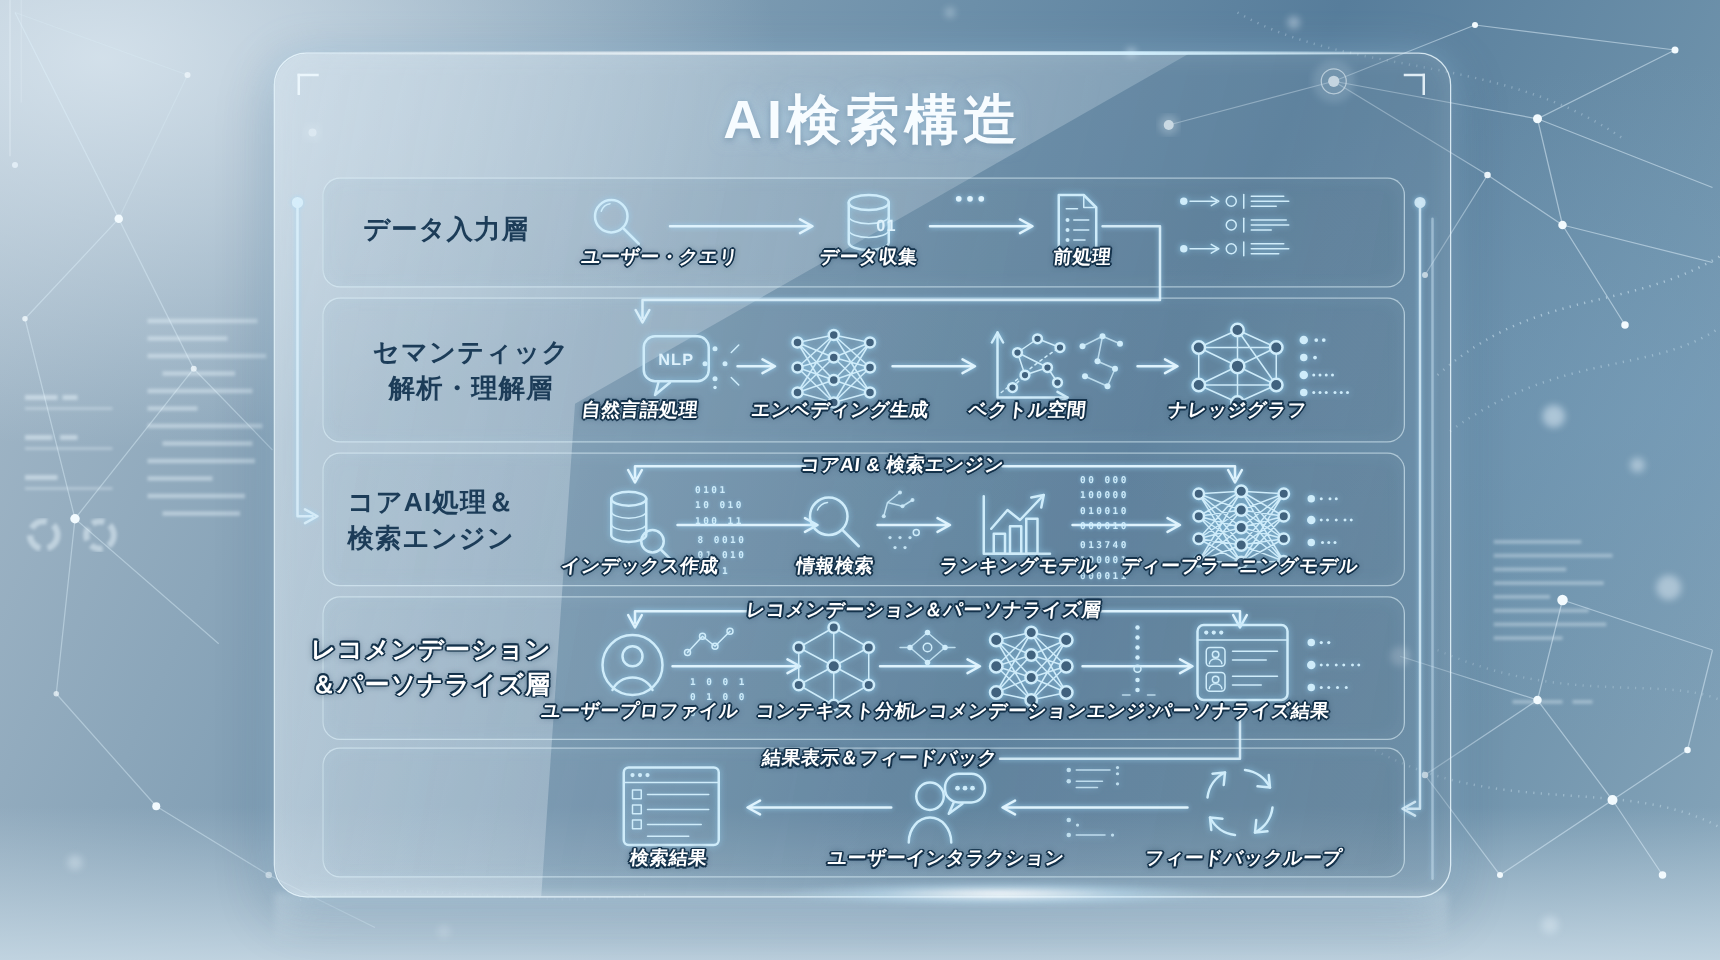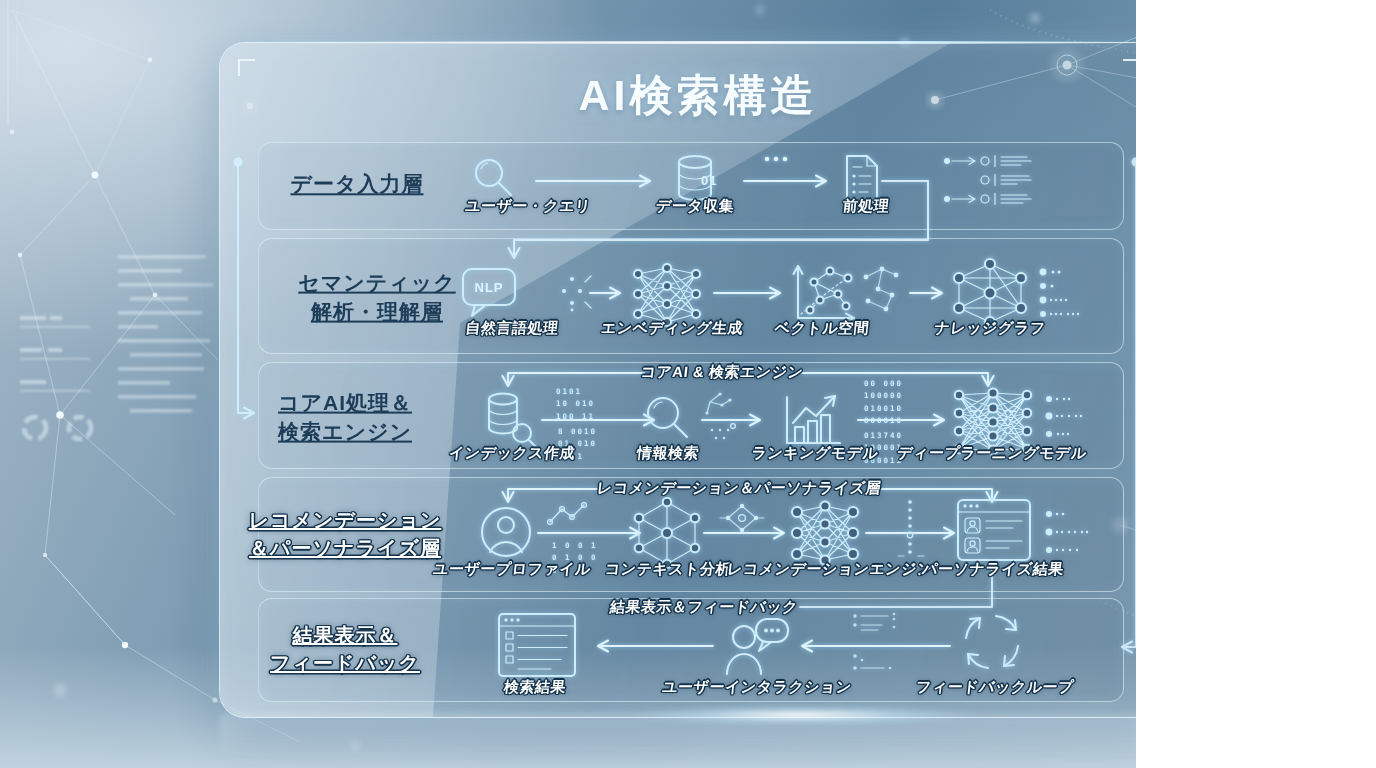--- a/index.html
+++ b/index.html
@@ -1,17 +1,17 @@
 <!DOCTYPE html>
 <html><head>
 <meta charset="utf-8">
 <style>
   html,body{margin:0;padding:0;}
   body{width:1376px;height:768px;overflow:hidden;font-family:"Liberation Sans","DejaVu Sans",sans-serif;}
-  .stage{position:relative;width:1136px;height:768px;overflow:hidden;
+  .stage{position:relative;width:1376px;height:768px;overflow:hidden;
     background:
       radial-gradient(900px 520px at 6% 6%, rgba(219,231,240,.85), rgba(219,231,240,0) 60%),
       radial-gradient(700px 420px at 98% 42%, rgba(120,160,190,.45), rgba(120,160,190,0) 65%),
       linear-gradient(to top, rgba(198,216,228,.9) 0%, rgba(198,216,228,0) 16%),
       linear-gradient(115deg,#a9bccb 0%,#8ba6ba 22%,#6c8fa9 45%,#577d9b 62%,#6e92ab 82%,#86a5ba 100%);
   }
   svg{display:block;}
   .bg{position:absolute;left:0;top:0;z-index:0;}
   
   .panel{position:absolute;left:219px;top:42px;width:940px;height:674px;z-index:1;
@@ -31,21 +31,21 @@
     box-shadow:inset 0 0 16px rgba(205,235,252,.07);}
   .floorglow{position:absolute;left:220px;top:714px;width:938px;height:42px;z-index:0;
     background:linear-gradient(to bottom, rgba(228,242,250,.40), rgba(228,242,250,0));filter:blur(3px);}
   .bottomglow{position:absolute;left:620px;top:705px;width:360px;height:20px;z-index:2;
     background:radial-gradient(closest-side, rgba(255,255,255,.95), rgba(200,235,255,.4) 55%, rgba(200,235,255,0));filter:blur(2px);}
   
   .title{position:absolute;z-index:5;left:698px;top:96px;transform:translate(-50%,-50%);
     font-size:43px;font-weight:700;color:#f7fcff;letter-spacing:4px;white-space:nowrap;
     text-shadow:0 0 14px rgba(190,230,255,.55),0 2px 6px rgba(20,50,80,.35);}
   .rowlabel{position:absolute;z-index:5;transform:translate(-50%,-50%);color:#1c3c58;font-size:21px;font-weight:700;
-    text-align:center;white-space:pre-line;letter-spacing:1px;line-height:1.4;text-decoration:underline;}
+    text-align:center;white-space:pre-line;letter-spacing:1px;line-height:1.4;}
   .rowlabel.light{color:#fff;font-size:20px;
     text-shadow:-1.5px 0 #14324b,1.5px 0 #14324b,0 -1.5px #14324b,0 1.5px #14324b,-1px -1px #14324b,1px 1px #14324b,-1px 1px #14324b,1px -1px #14324b,0 0 6px rgba(12,40,66,.7);}
   .nlabel{position:absolute;z-index:5;transform:translate(-50%,-50%) skewX(-6deg);font-size:15px;font-weight:700;color:#fff;white-space:nowrap;letter-spacing:.5px;
     text-shadow:-1.5px 0 #14324b,1.5px 0 #14324b,0 -1.5px #14324b,0 1.5px #14324b,-1px -1px #14324b,1px 1px #14324b,-1px 1px #14324b,1px -1px #14324b,0 0 5px rgba(12,40,66,.7);}
   .binary{position:absolute;z-index:4;color:rgba(214,242,255,.92);font:700 7.5px "DejaVu Sans Mono",monospace;
     line-height:1.65;letter-spacing:2px;white-space:pre;text-shadow:0 0 3px rgba(140,210,250,.6);}
   .icon{position:absolute;z-index:4;}
   .icon svg{stroke:#cfecfa;fill:none;stroke-width:2;stroke-linecap:round;stroke-linejoin:round;
     filter:drop-shadow(0 0 2.5px rgba(150,215,250,.75));}
   .icon svg .fill{fill:#cfecfa;stroke:none;}
@@ -206,22 +206,20 @@
 
   <div class="title">AI検索構造</div>
 
   <div class="rowlabel" style="left:357px;top:184px;">データ入力層</div>
   <div class="rowlabel" style="left:345px;top:297px;margin-left:32px;">セマンティック
 解析・理解層</div>
   <div class="rowlabel light" style="left:345px;top:534px;">レコメンデーション
 ＆パーソナライズ層</div>
   <div class="rowlabel" style="left:345px;top:417px;">コアAI処理＆
 検索エンジン</div>
-  <div class="rowlabel light" style="left:345px;top:649px;">結果表示＆
-フィードバック</div>
 
   <div class="nlabel" style="left:722px;top:372px;">コアAI &amp; 検索エンジン</div>
   <div class="nlabel" style="left:739px;top:488px;">レコメンデーション＆パーソナライズ層</div>
   <div class="nlabel" style="left:704px;top:607px;">結果表示＆フィードバック</div>
 
   <svg class="connectors" width="1376" height="768" viewBox="0 0 1376 768">
 
     <path d="M536,181 H648 M650,181 l-10,-5.5 M650,181 l-10,5.5"></path>
     <path d="M744,181 H824 M826,181 l-10,-5.5 M826,181 l-10,5.5"></path>
 
@@ -315,21 +313,21 @@
         <circle cx="42" cy="45" r="4"></circle>
           <path d="M52,39.5 V50.5"></path>
           <path d="M58,41 H84 M58,45 H88 M58,49 H80"></path>
       </g>
     </svg>
   </span>
   <span class="nlabel" style="left:528px;top:206px;">ユーザー・クエリ</span>
   <span class="nlabel" style="left:695px;top:206px;">データ収集</span>
   <span class="nlabel" style="left:866px;top:206px;">前処理</span>
 
-  <span class="icon" style="left:460px;top:266px;">
+  <span class="icon" style="left:512px;top:266px;">
     <svg width="60" height="54" viewBox="0 0 60 54">
       <rect x="3" y="3" width="52" height="36" rx="9"></rect>
       <path d="M15,39 L12,50 L24,40"></path>
       <text x="29" y="26" text-anchor="middle" class="txt">NLP</text>
     </svg>
   </span>
   <span class="icon" style="left:558px;top:274px;">
     <svg width="36" height="40" viewBox="0 0 36 40">
       <g class="fill">
           <circle cx="14" cy="5" r="2"></circle>

